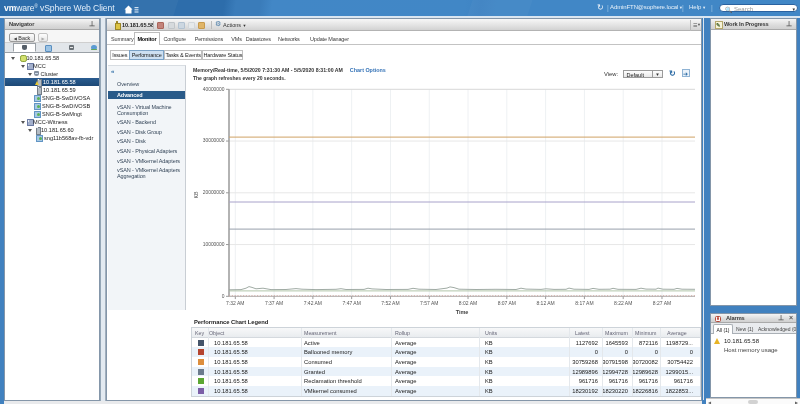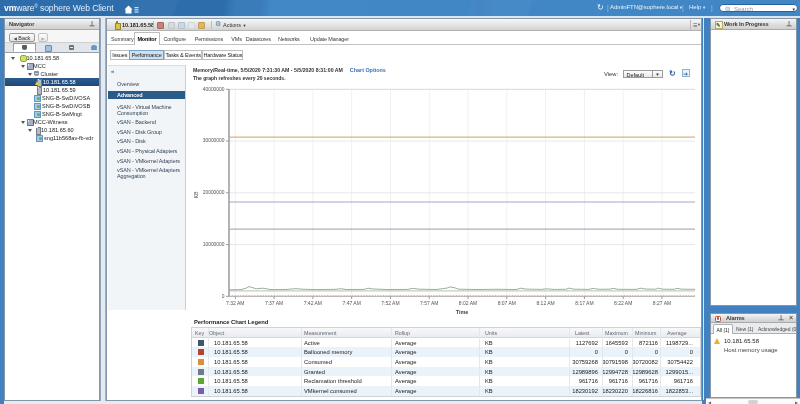--- a/index.html
+++ b/index.html
@@ -17,21 +17,21 @@
      border-bottom:1px solid #a9a9a9;font-size:5.7px;font-weight:bold;color:#3a3a3a;
      line-height:10px;box-sizing:border-box;letter-spacing:-0.1px;}
 </style>
 </head>
 <body>
 <div id="hdr" class="abs"></div>
 <div class="abs" style="left:130px;top:0;width:46px;height:15.5px;background:rgba(255,255,255,0.035);transform:skewX(-18deg);"></div>
 <div class="abs" style="left:470px;top:0;width:60px;height:15.5px;background:rgba(255,255,255,0.03);transform:skewX(-18deg);"></div>
 <div id="strip" class="abs"></div>
 
-<div class="abs hwhite" style="left:4px;top:2.5px;font-size:8.6px;font-weight:bold;letter-spacing:-0.1px;">vm<span style="font-weight:normal;color:#e9f2fa;">ware<span style="font-size:4.5px;vertical-align:3px;">®</span></span> <span style="color:#e2eefa;font-weight:normal;">sophere Web Client</span></div>
+<div class="abs hwhite" style="left:4px;top:2.5px;font-size:8.6px;font-weight:bold;letter-spacing:-0.1px;">vm<span style="font-weight:normal;color:#e9f2fa;">ware<span style="font-size:4.5px;vertical-align:3px;">®</span></span> <span style="color:#e2eefa;font-weight:normal;">vSphere Web Client</span></div>
 <svg class="abs" style="left:124px;top:4.5px;" width="16" height="9" viewBox="0 0 16 9">
     <path d="M0.5 4.5 L4.5 0.5 L8.5 4.5 L7.5 4.5 L7.5 8.5 L1.5 8.5 L1.5 4.5 Z" fill="#fff"></path>
     <rect x="10.5" y="2" width="4" height="1.2" fill="#cfe2f2"></rect>
     <rect x="10.5" y="4.2" width="4" height="1.2" fill="#cfe2f2"></rect>
     <rect x="10.5" y="6.4" width="4" height="1.2" fill="#cfe2f2"></rect>
   </svg>
 <div class="abs" style="left:597px;top:2.5px;color:#ecf3fa;font-size:8px;">↻</div>
 <div class="abs" style="left:607px;top:4px;color:#9cc3e4;font-size:7px;">|</div>
 <div class="abs" style="left:610px;top:4px;color:#e8f1f9;font-size:6px;letter-spacing:-0.1px;">AdminFTN@sophere.local <span style="font-size:4.5px;">▾</span></div>
 <div class="abs" style="left:682px;top:4px;color:#9cc3e4;font-size:7px;">|</div>

